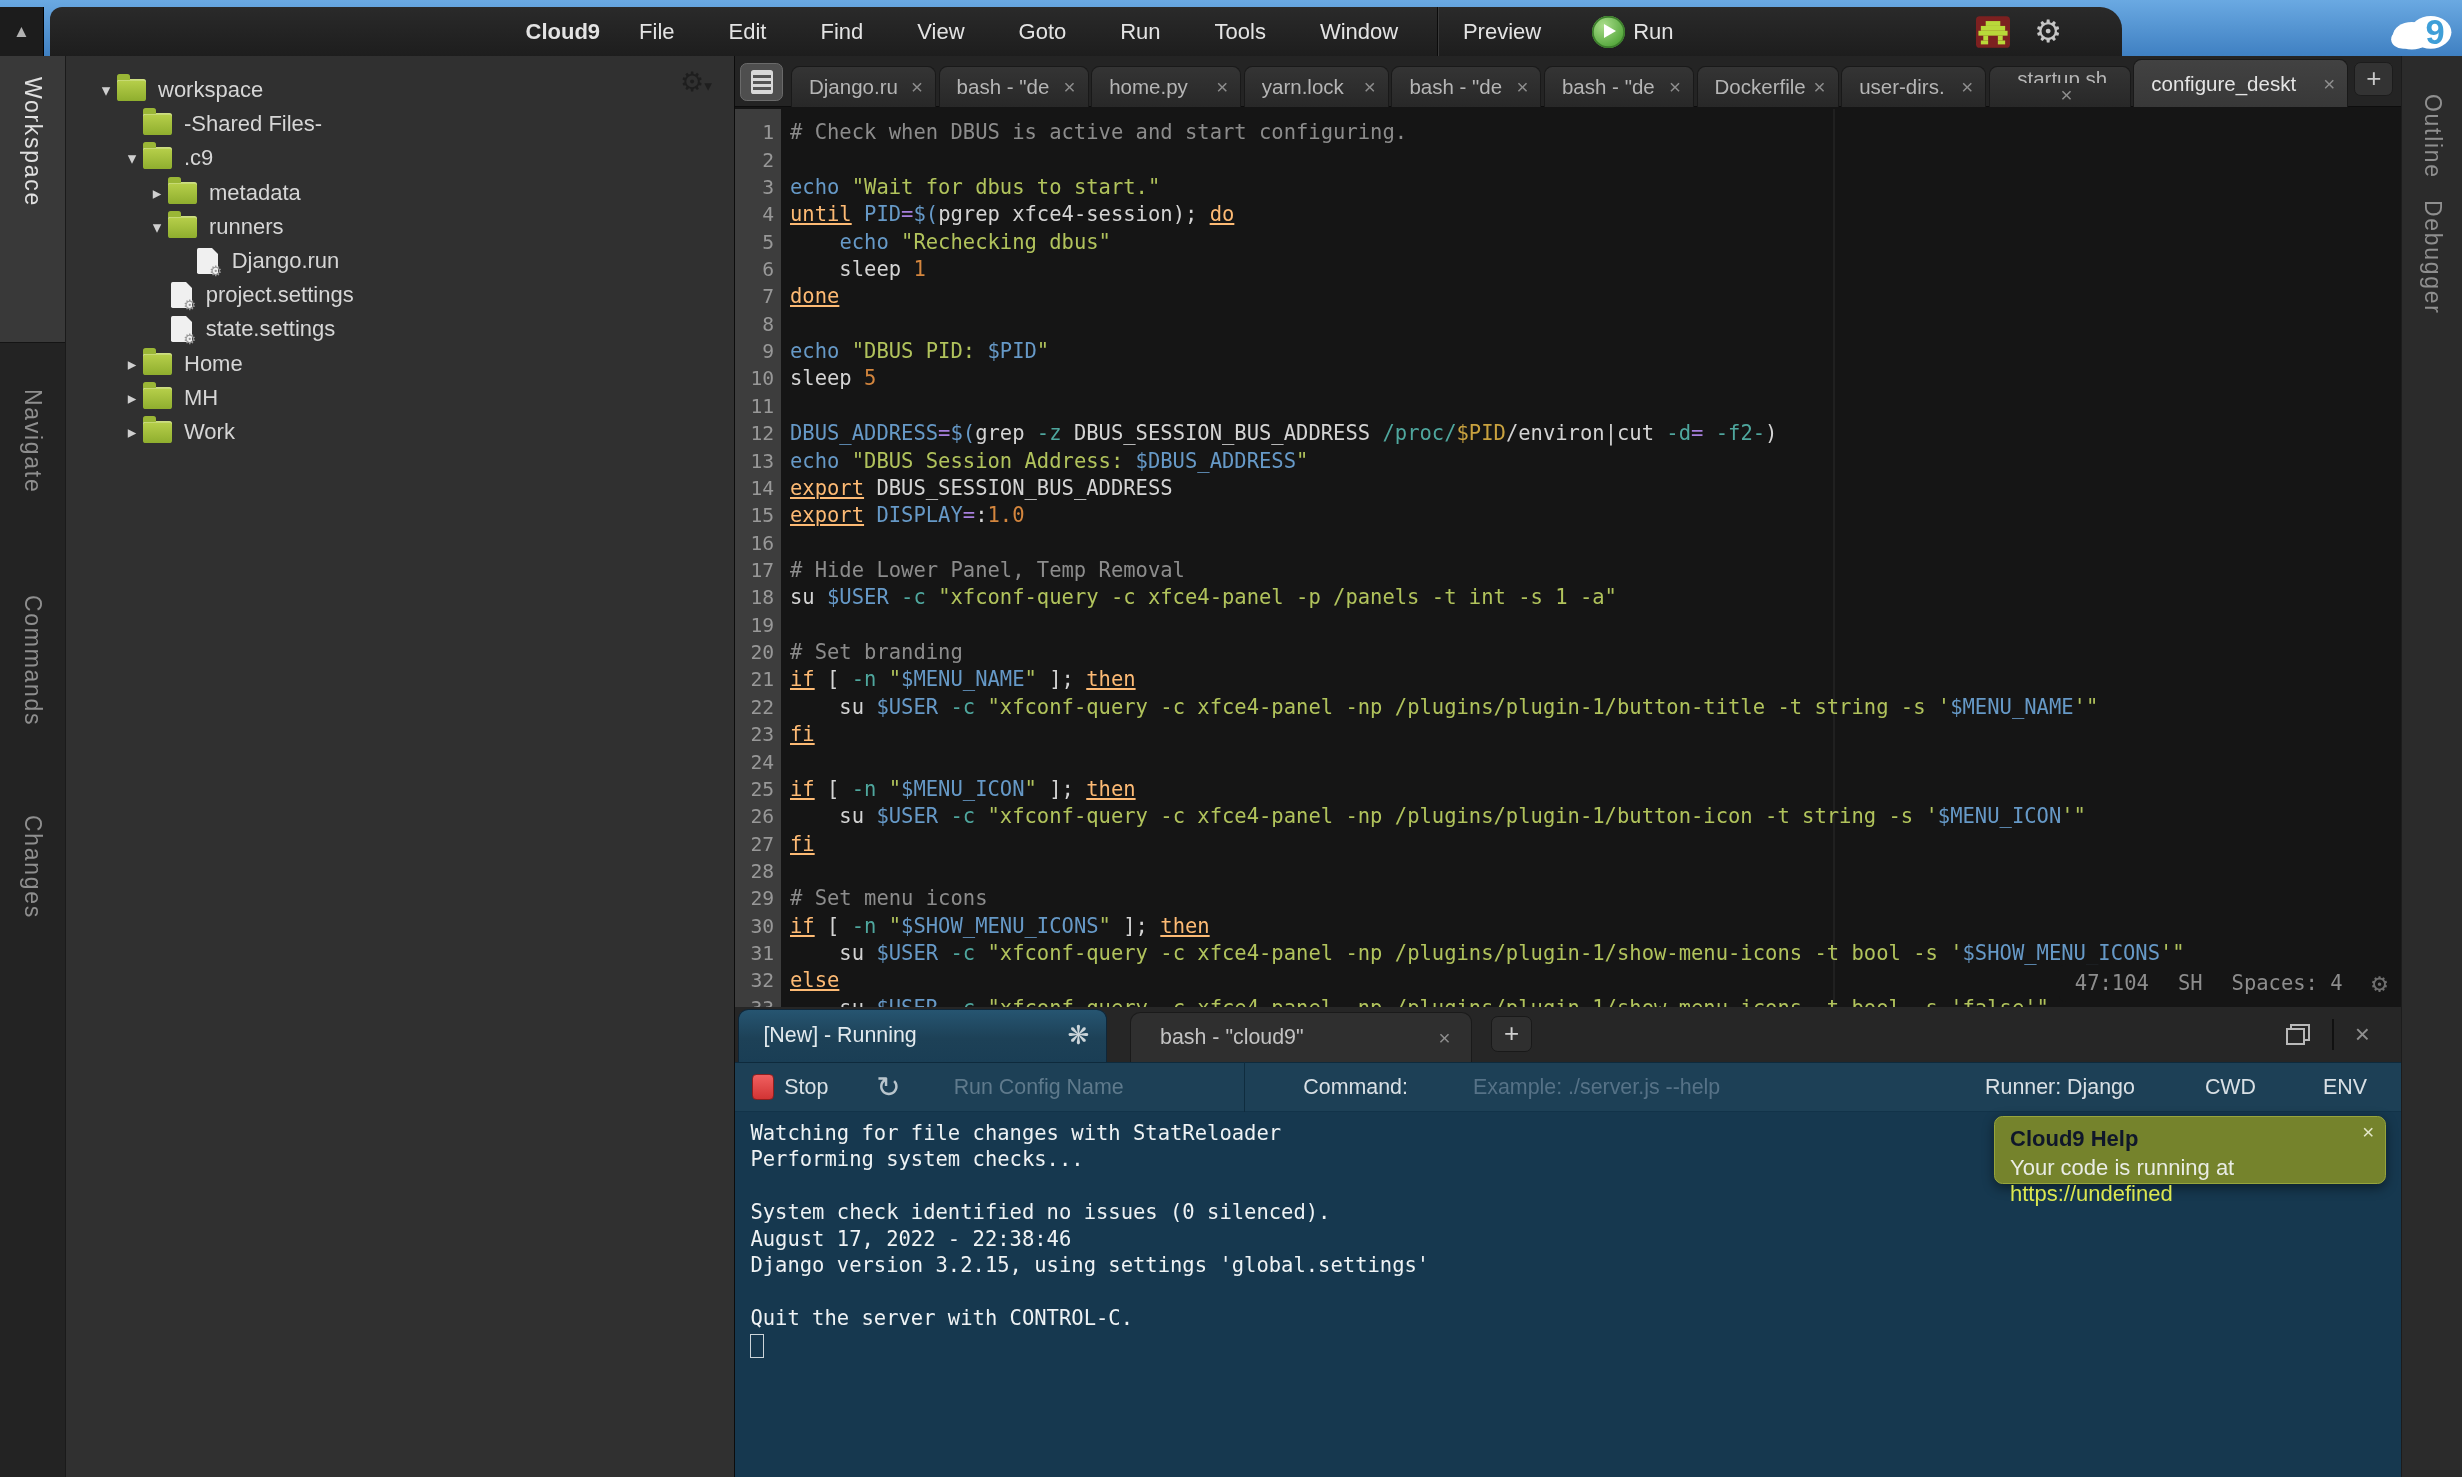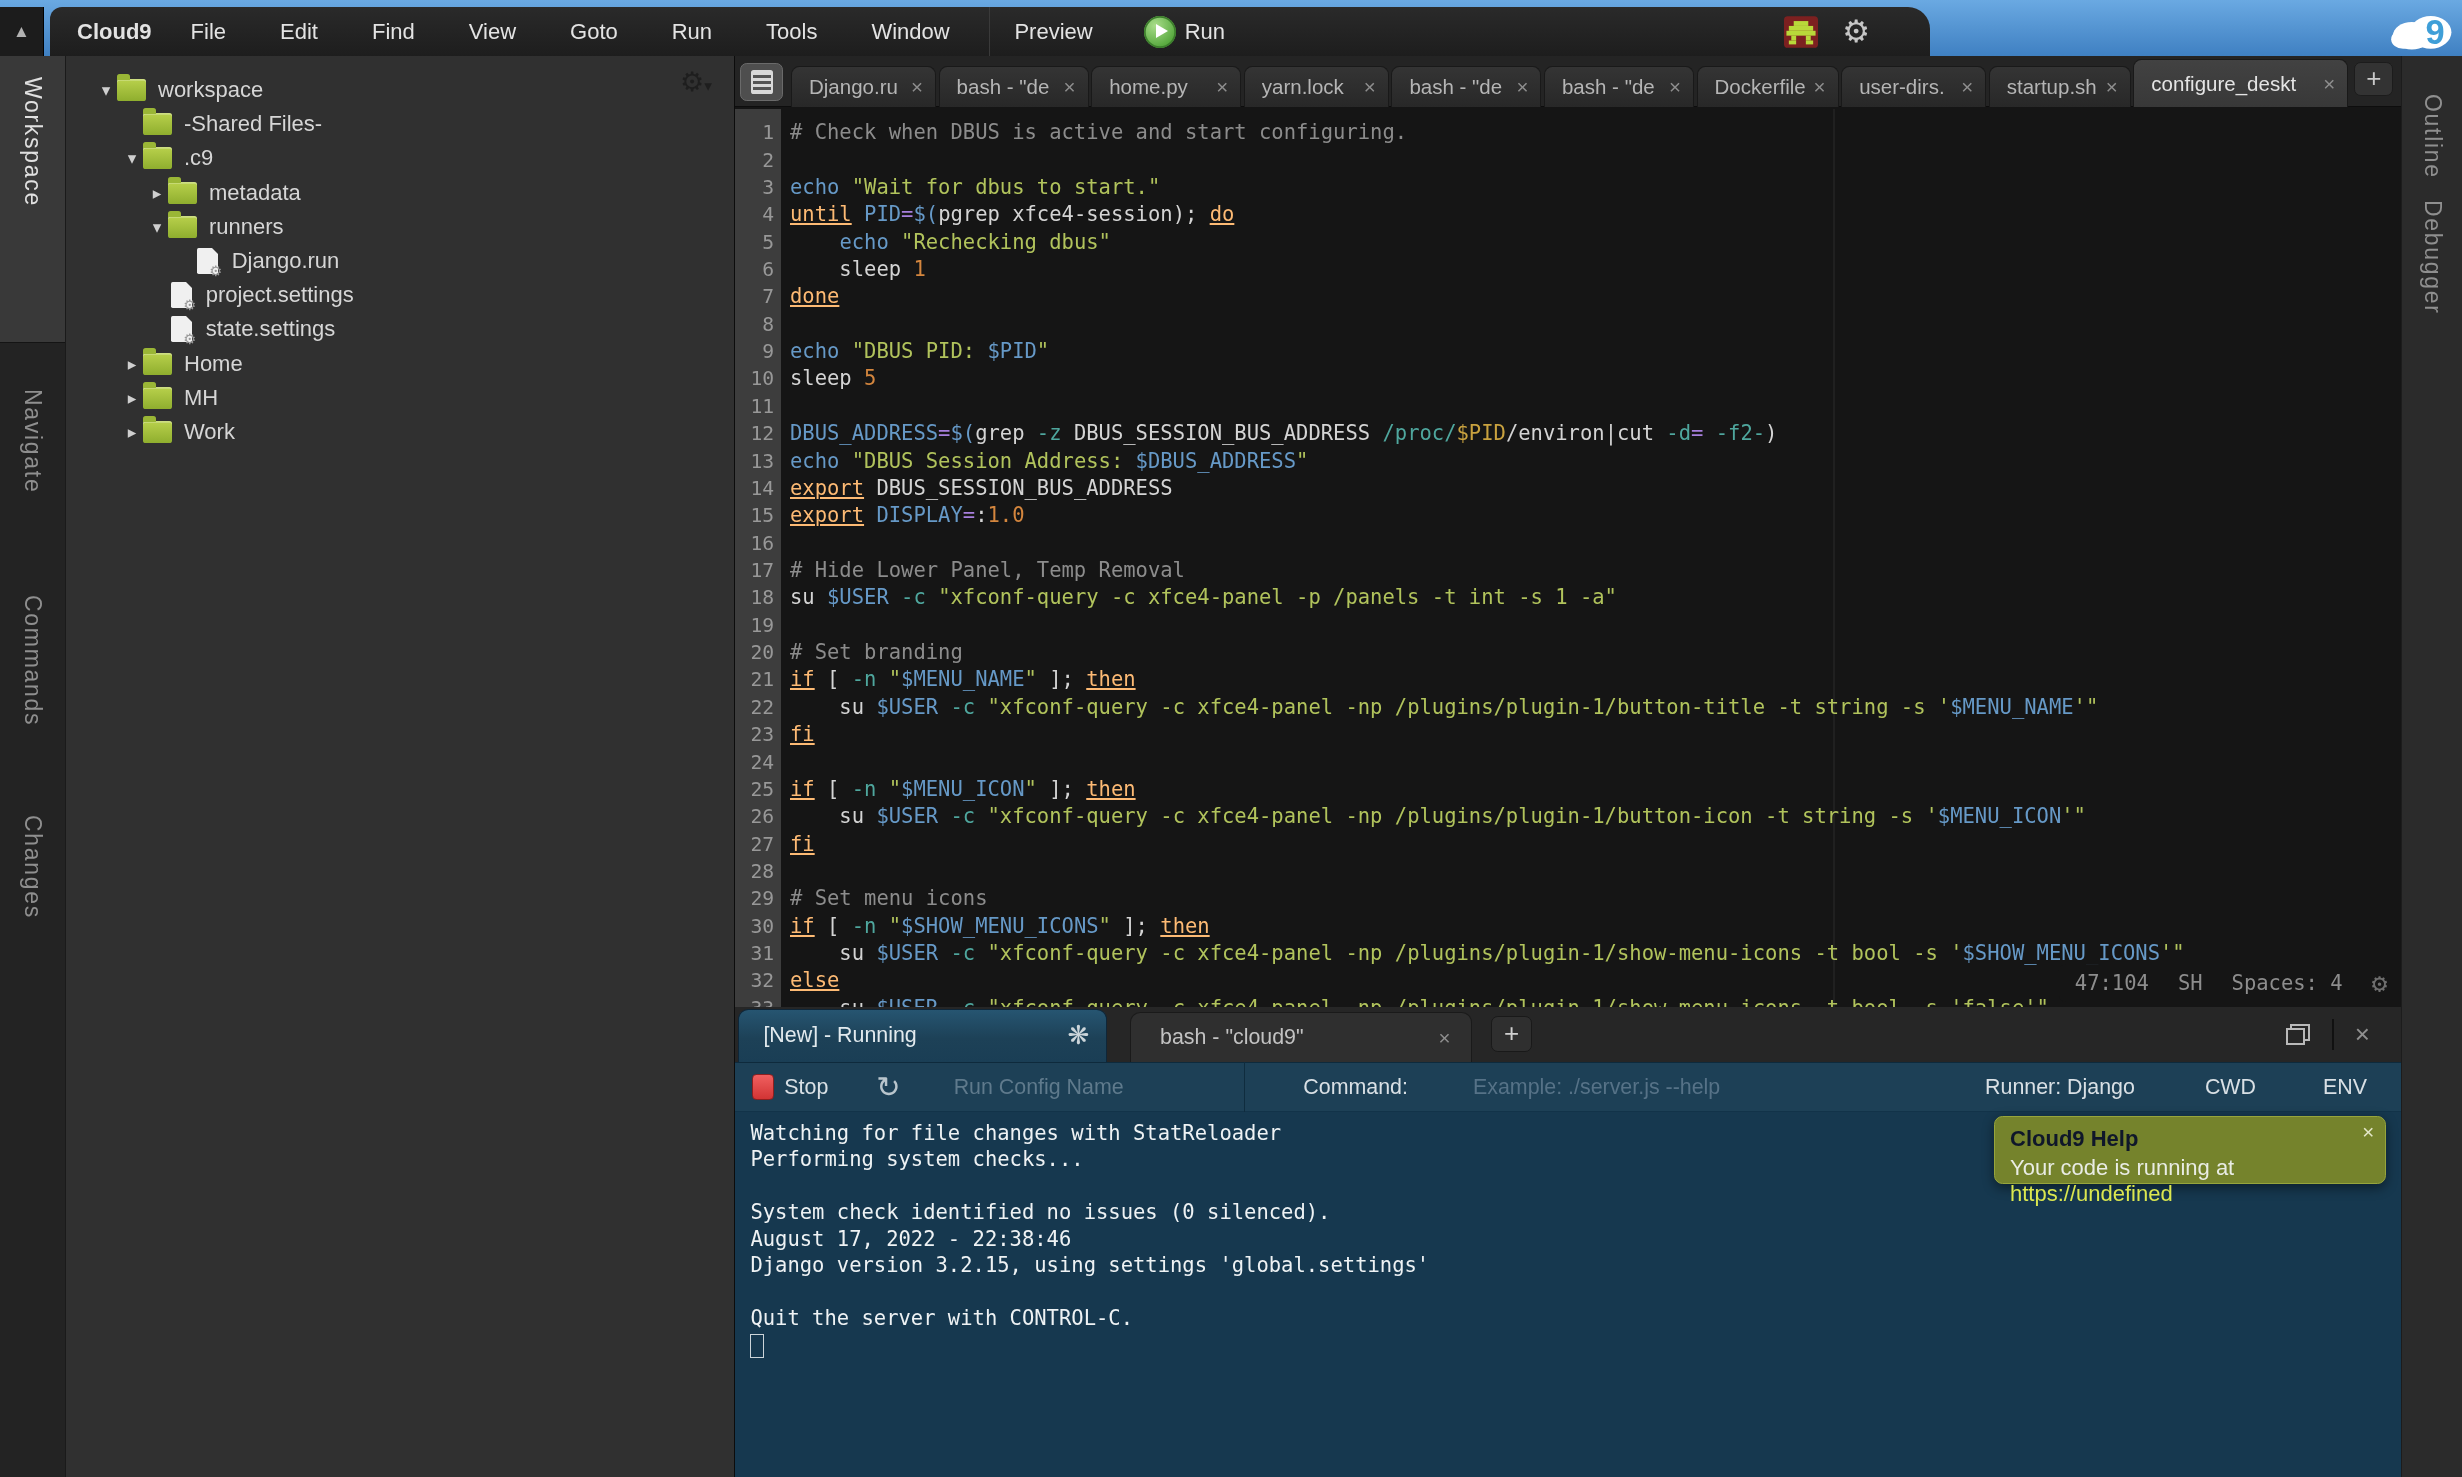--- a/index.html
+++ b/index.html
@@ -6,23 +6,23 @@
   html,body { background:#111; }
   body { font-family:"Liberation Sans", sans-serif; }
   .screen { position:relative; width:2462px; height:1477px; background:#262626; overflow:hidden; }
 
   
   .top-blue { position:absolute; left:0; top:0; width:2462px; height:56px;
               background:linear-gradient(#6aa9e2,#3f80c2); }
   .collapse-box { position:absolute; left:0; top:6.8px; width:44px; height:50px; background:#1c1c1c;
                   border-right:1.7px solid #000; display:flex; align-items:center; justify-content:center;
                   color:#b2b2b2; font-size:17px; }
-  .menubar { position:absolute; left:50px; top:6.8px; width:1880px; height:50px;
+  .menubar { position:absolute; left:50px; top:6.8px; width:2072px; height:50px;
              background:linear-gradient(#2a2a2a,#1d1d1d); border-top-left-radius:12px; border-top-right-radius:22px;
-             display:flex; align-items:center; color:#e3e3e3; font-size:22px; }
+             display:flex; align-items:center; color:#e3e3e3; font-size:22px;justify-content:center; }
   .app-name { font-weight:bold; margin-left:27px; }
   #menu-items { display:flex; margin-left:39px;gap:15px; }
   .menu-item { margin-right:39px; cursor:default; }
   .menu-sep { width:1.7px; height:50px; background:#0b0b0b; border-right:0.9px solid #3a3a3a; margin-right:24px; }
   .preview-btn { margin-right:51px; }
   .run-btn { display:flex; align-items:center; }
   .play-ico { width:32.5px; height:32.5px; border-radius:50%; background:radial-gradient(circle at 35% 30%,#a9dd8a,#58a93f 70%);
               margin-right:8.5px; position:relative; box-shadow:inset 0 0 0 1.7px #3c7d2c; }
   .play-ico::after { content:''; position:absolute; left:12px; top:8.5px; border-left:12px solid #fff;
                      border-top:7.7px solid transparent; border-bottom:7.7px solid transparent; }
@@ -296,21 +296,21 @@
             <span class="tab-x">×</span>
           </div>
           <div class="etab" style="width: 142px;">
             <span class="lbl">Dockerfile</span>
             <span class="tab-x">×</span>
           </div>
           <div class="etab" style="width: 145px;">
             <span class="lbl">user-dirs.</span>
             <span class="tab-x">×</span>
           </div>
-          <div class="etab" style="width: 142px;">
+          <div class="etab" style="width: 142px; flex-direction: column;">
             <span class="lbl">startup.sh</span>
             <span class="tab-x">×</span>
           </div>
           <div class="etab active" style="width: 215px;">
             <span class="lbl">configure_deskt</span>
             <span class="tab-x">×</span>
           </div>
           <div class="newtab-btn">+</div>
         </div>
     </div>

